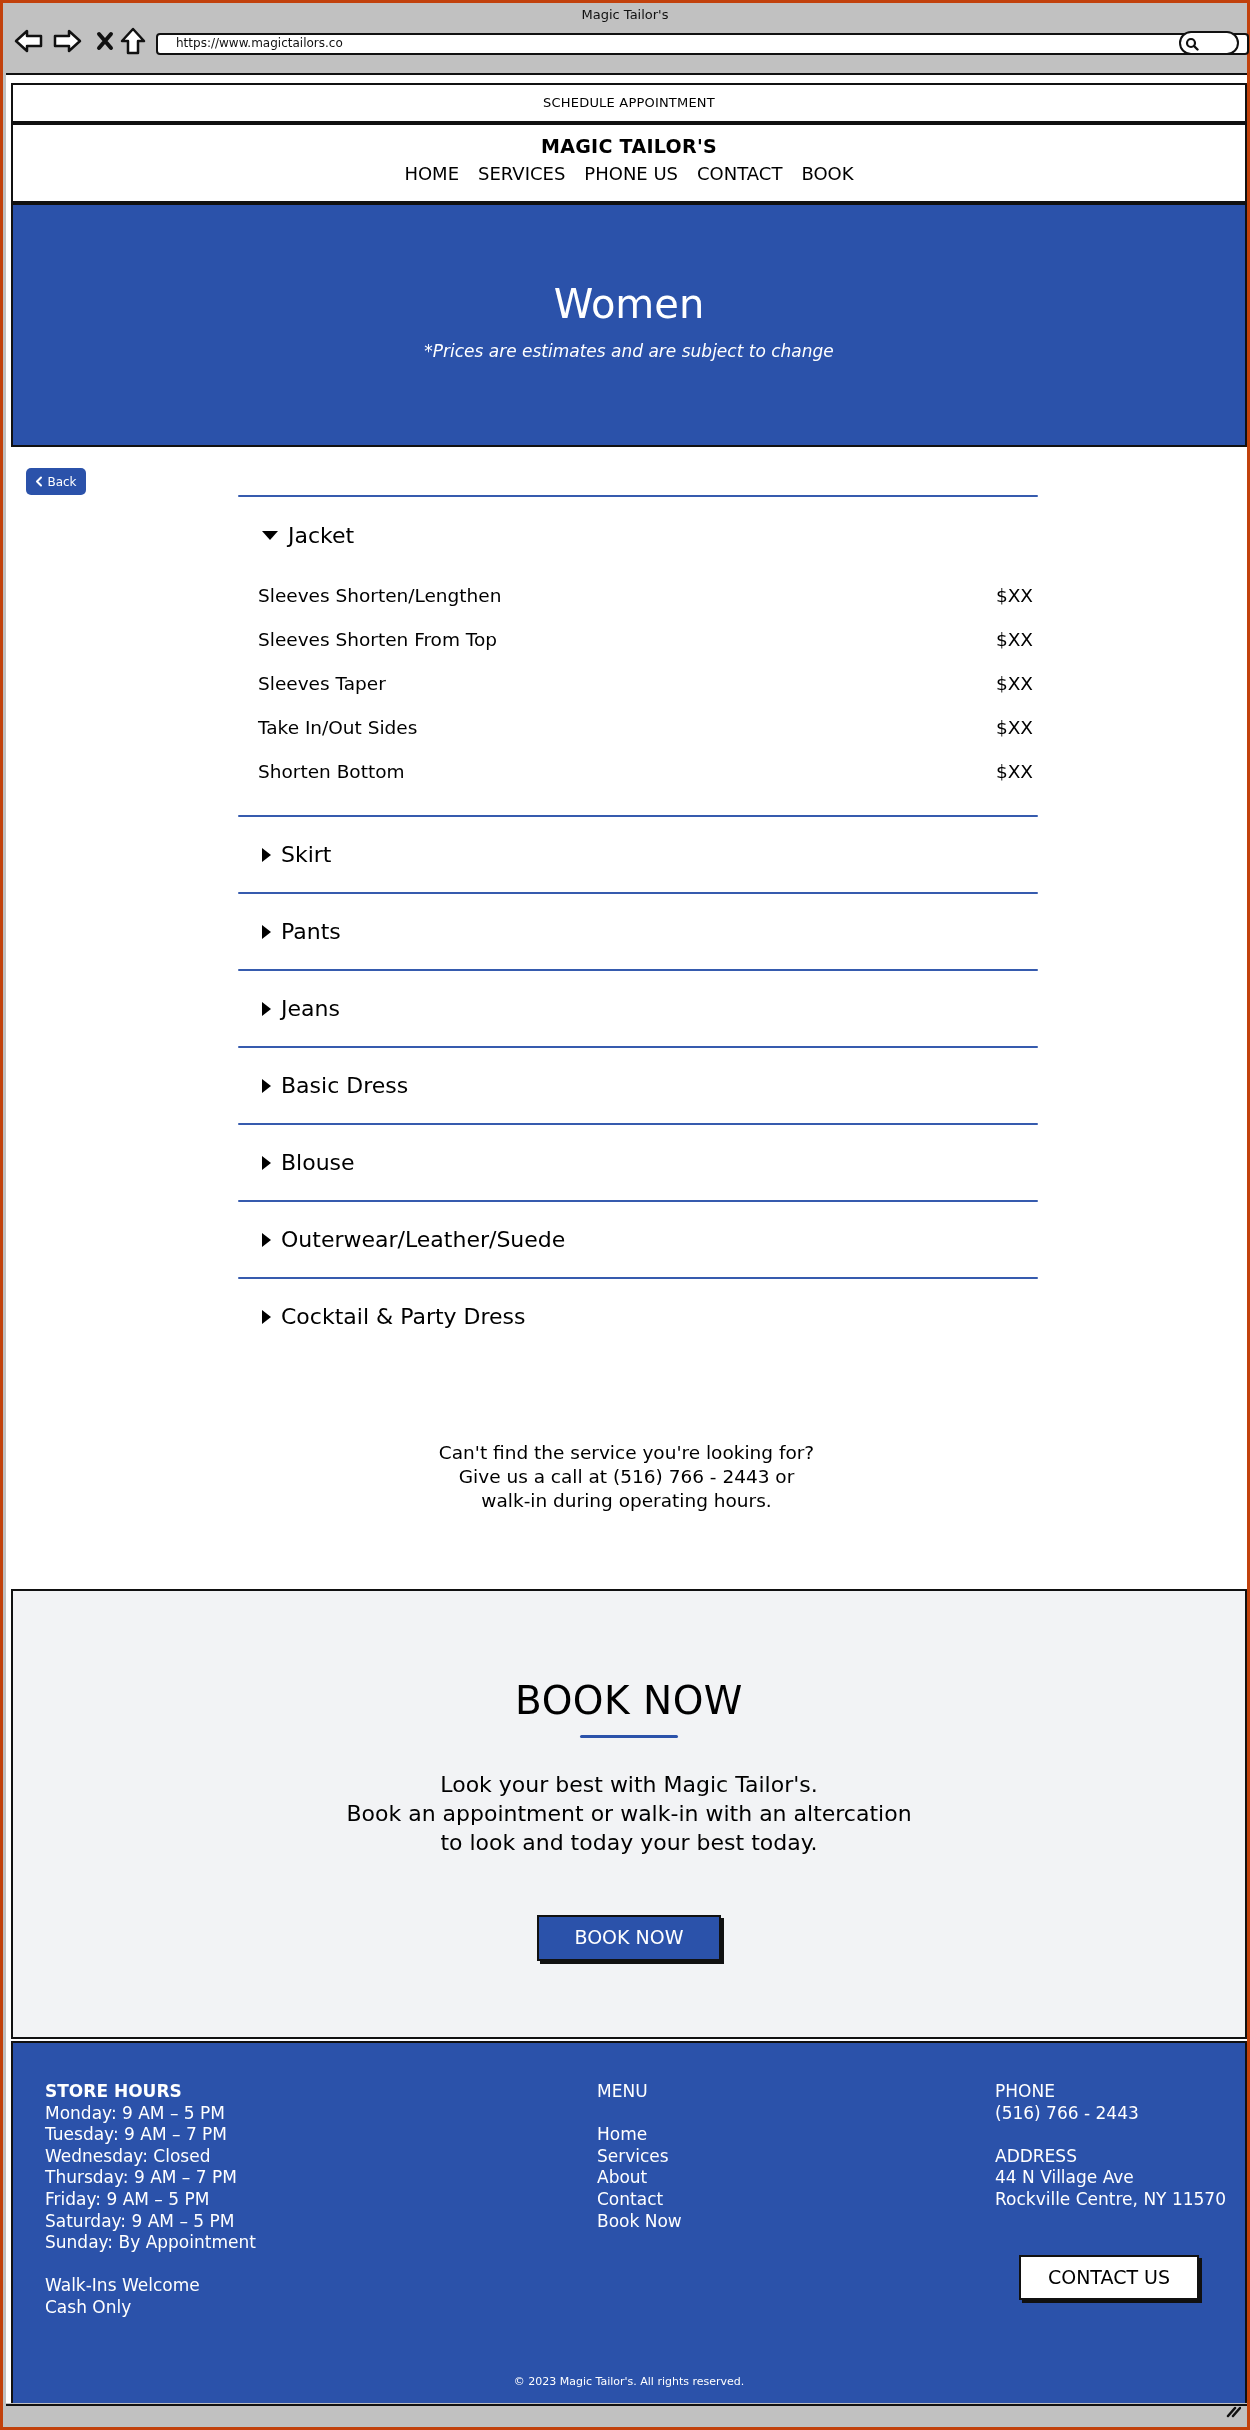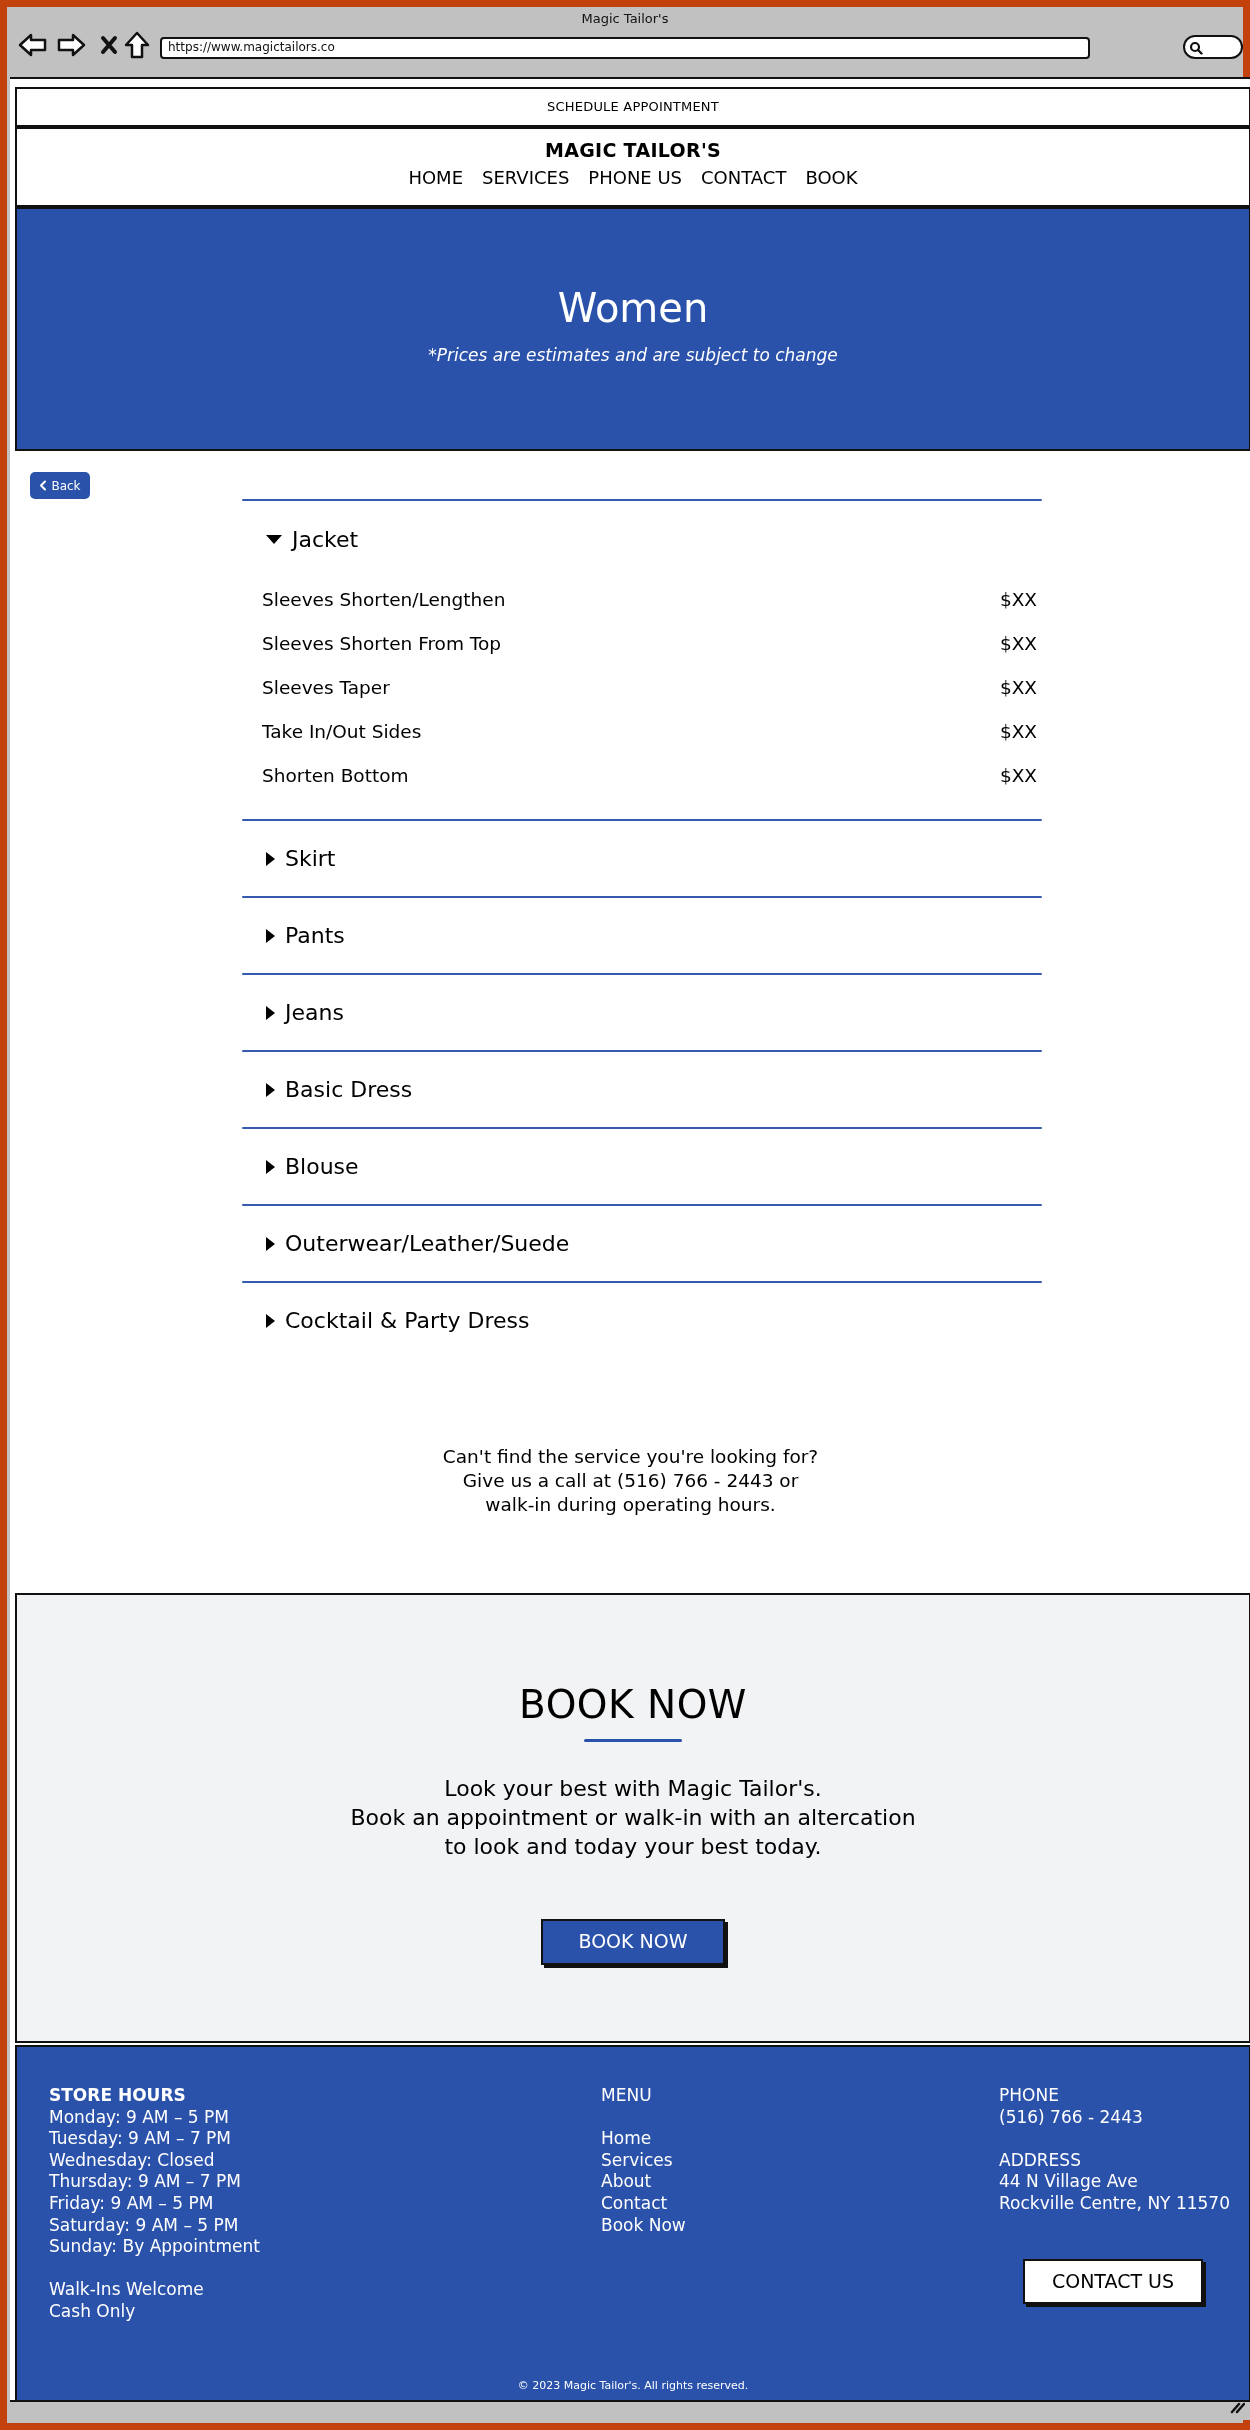--- a/index.html
+++ b/index.html
@@ -2,37 +2,37 @@
 <html><head>
 <meta charset="utf-8">
 <style>
   * { box-sizing: border-box; margin: 0; padding: 0; }
   html, body { width: 1250px; height: 2430px; background: #ffffff; overflow: hidden; }
   body { font-family: "DejaVu Sans", sans-serif; color: #000; position: relative; }
 
   
   .browser {
     position: absolute; left: 0; top: 0; width: 1250px; height: 2430px;
-    border: 7px solid #c2410c; background: #c1c1c1;
+    border: 3px solid #c2410c; background: #c1c1c1;
   }
   .titlebar {
     position: absolute; left: 0; top: 0; width: 100%; height: 24px;
     text-align: center; font-size: 13px; line-height: 24px; color: #111;
   }
   .toolbar {
     position: absolute; left: 0; top: 22px; width: 100%; height: 40px;
   }
   .nav-icon {
     position: absolute; top: 0; height: 32px; width: 32px;
     display: flex; align-items: center; justify-content: center;
   }
   .url-bar {
-    position: absolute; left: 153px; top: 8px; width: 930px; height: 22px;
+    position: absolute; left: 153px; top: 8px; width: 1093px; height: 22px;
     background: #fff; border: 2.5px solid #111; border-radius: 4px;
-    font-size: 12px; line-height: 17px; padding-left: 6px; color: #111;
+    font-size: 12px; line-height: 17px; padding-left: 18px; color: #111;
     font-family: "DejaVu Sans", sans-serif;
   }
   .search-pill {
     position: absolute; left: 1176px; top: 6px; width: 60px; height: 24px;
     background: #fff; border: 2.5px solid #111; border-radius: 14px;
   }
   .search-pill .mag { position: absolute; left: 4px; top: 3px; }
 
   .viewport {
     position: absolute; left: 3px; top: 70px; width: 1241px; height: 2330px;

